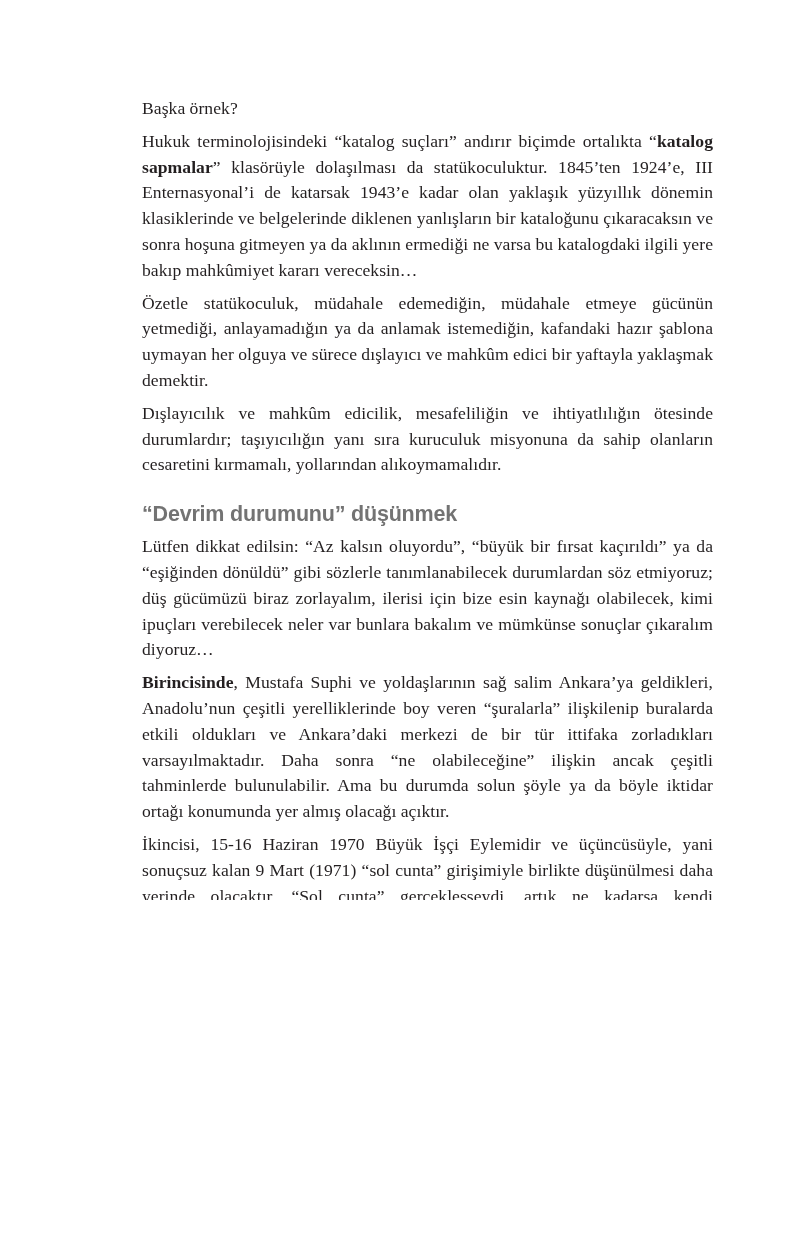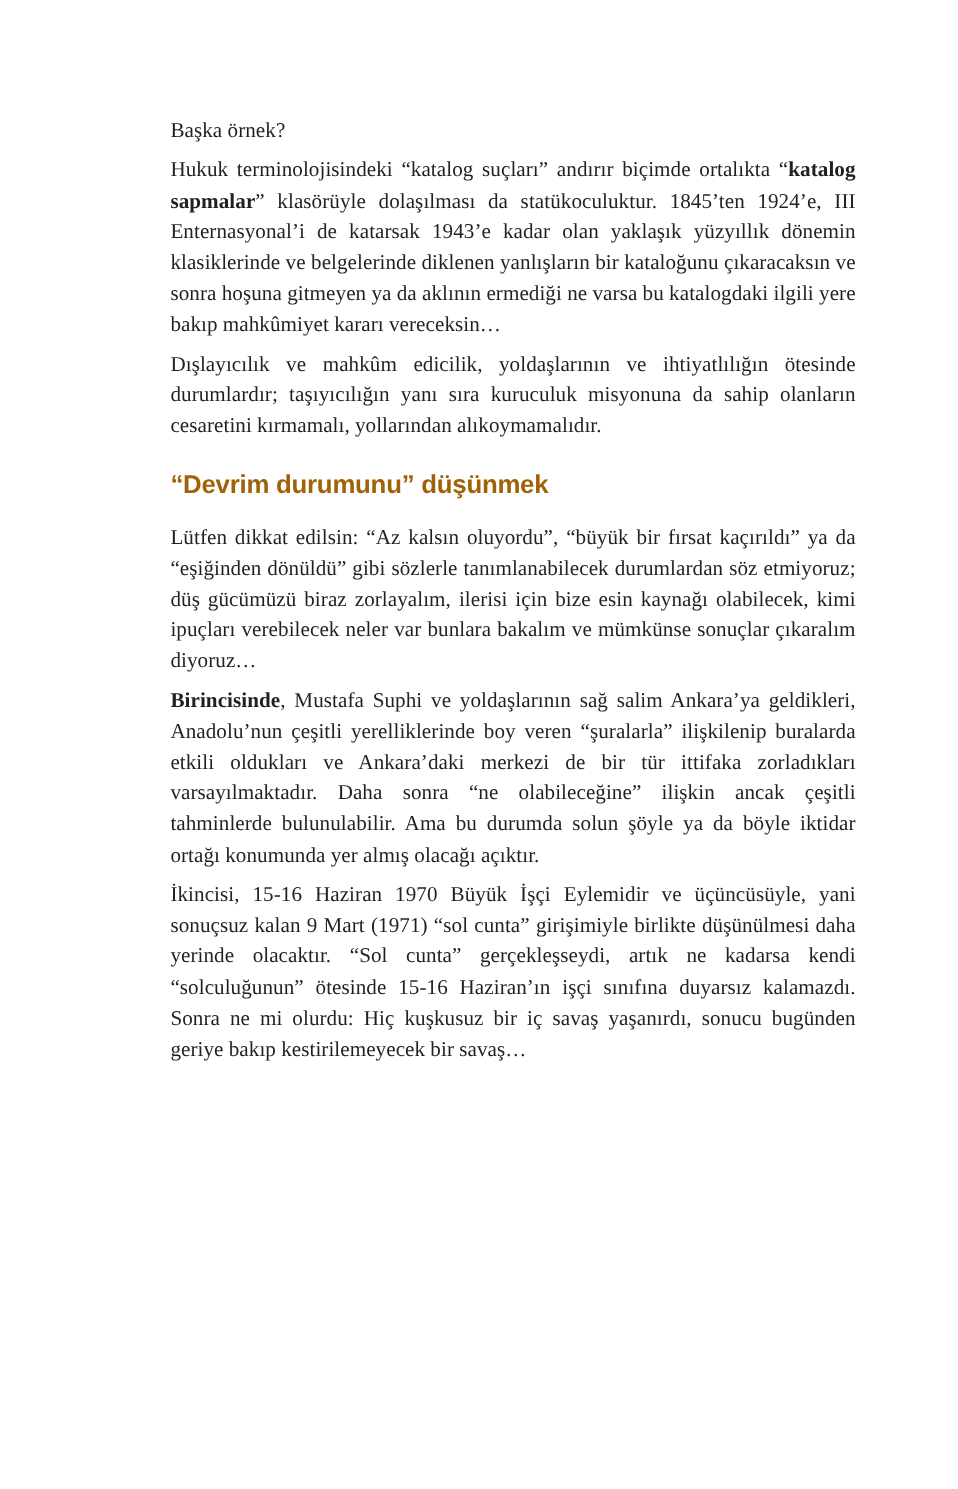--- a/index.html
+++ b/index.html
@@ -33,22 +33,22 @@
     word-spacing: -0.1px;
     letter-spacing: 0.05px;
   }
   p.body b, p.body strong {
     font-weight: bold;
   }
   h2.section-heading {
     font-family: "Liberation Sans", "DejaVu Sans", sans-serif;
     font-size: 21.5px;
     font-weight: bold;
-    color: #a16207;
-    margin: 23px 0 17px 0;
+    color: #737373;
+    margin: 23px 0 6px 0;
     line-height: 27px;
     letter-spacing: -0.2px;
   }
   .page-number {
     position: absolute;
     right: 86px;
     top: 1165px;
     font-family: "Liberation Sans", "DejaVu Sans", sans-serif;
     font-size: 15.5px;
     font-weight: bold;
@@ -61,22 +61,23 @@
 
 <div class="page">
 
   <div class="textblock">
 
     <p class="body">Başka örnek?</p>
 
     <p class="body"><span>Hukuk terminolojisindeki “katalog suçları” andırır biçimde ortalıkta “</span><b>katalog sapmalar</b><span>” klasörüyle dolaşılması da statükoculuktur. 1845’ten 1924’e, III Enternasyonal’i de katarsak 1943’e kadar olan yaklaşık yüzyıllık dönemin klasiklerinde ve belgelerinde diklenen yanlışların bir kataloğunu çıkaracaksın ve sonra hoşuna gitmeyen ya da aklının ermediği ne varsa bu katalogdaki ilgili yere bakıp mahkûmiyet kararı vereceksin…</span></p>
 
 
+    <p class="body">Özetle statükoculuk, müdahale edemediğin, müdahale etmeye gücünün yetmediği, anlayamadığın ya da anlamak istemediğin, kafandaki hazır şablona uymayan her olguya ve sürece dışlayıcı ve mahkûm edici bir yaftayla yaklaşmak demektir.</p>
 
-    <p class="body">Dışlayıcılık ve mahkûm edicilik, yoldaşlarının ve ihtiyatlılığın ötesinde durumlardır; taşıyıcılığın yanı sıra kuruculuk misyonuna da sahip olanların cesaretini kırmamalı, yollarından alıkoymamalıdır.</p>
+    <p class="body">Dışlayıcılık ve mahkûm edicilik, mesafeliliğin ve ihtiyatlılığın ötesinde durumlardır; taşıyıcılığın yanı sıra kuruculuk misyonuna da sahip olanların cesaretini kırmamalı, yollarından alıkoymamalıdır.</p>
 
     <h2 class="section-heading">“Devrim durumunu” düşünmek</h2>
 
 
     <p class="body">Lütfen dikkat edilsin: “Az kalsın oluyordu”, “büyük bir fırsat kaçırıldı” ya da “eşiğinden dönüldü” gibi sözlerle tanımlanabilecek durumlardan söz etmiyoruz; düş gücümüzü biraz zorlayalım, ilerisi için bize esin kaynağı olabilecek, kimi ipuçları verebilecek neler var bunlara bakalım ve mümkünse sonuçlar çıkaralım diyoruz…</p>
 
     <p class="body"><b>Birincisinde</b><span>, Mustafa Suphi ve yoldaşlarının sağ salim Ankara’ya geldikleri, Anadolu’nun çeşitli yerelliklerinde boy veren “şuralarla” ilişkilenip buralarda etkili oldukları ve Ankara’daki merkezi de bir tür ittifaka zorladıkları varsayılmaktadır. Daha sonra “ne olabileceğine” ilişkin ancak çeşitli tahminlerde bulunulabilir. Ama bu durumda solun şöyle ya da böyle iktidar ortağı konumunda yer almış olacağı açıktır.</span></p>
 
     <p class="body">İkincisi, 15-16 Haziran 1970 Büyük İşçi Eylemidir ve üçüncüsüyle, yani sonuçsuz kalan 9 Mart (1971) “sol cunta” girişimiyle birlikte düşünülmesi daha yerinde olacaktır. “Sol cunta” gerçekleşseydi, artık ne kadarsa kendi “solculuğunun” ötesinde 15-16 Haziran’ın işçi sınıfına duyarsız kalamazdı. Sonra ne mi olurdu: Hiç kuşkusuz bir iç savaş yaşanırdı, sonucu bugünden geriye bakıp kestirilemeyecek bir savaş…</p>
 

